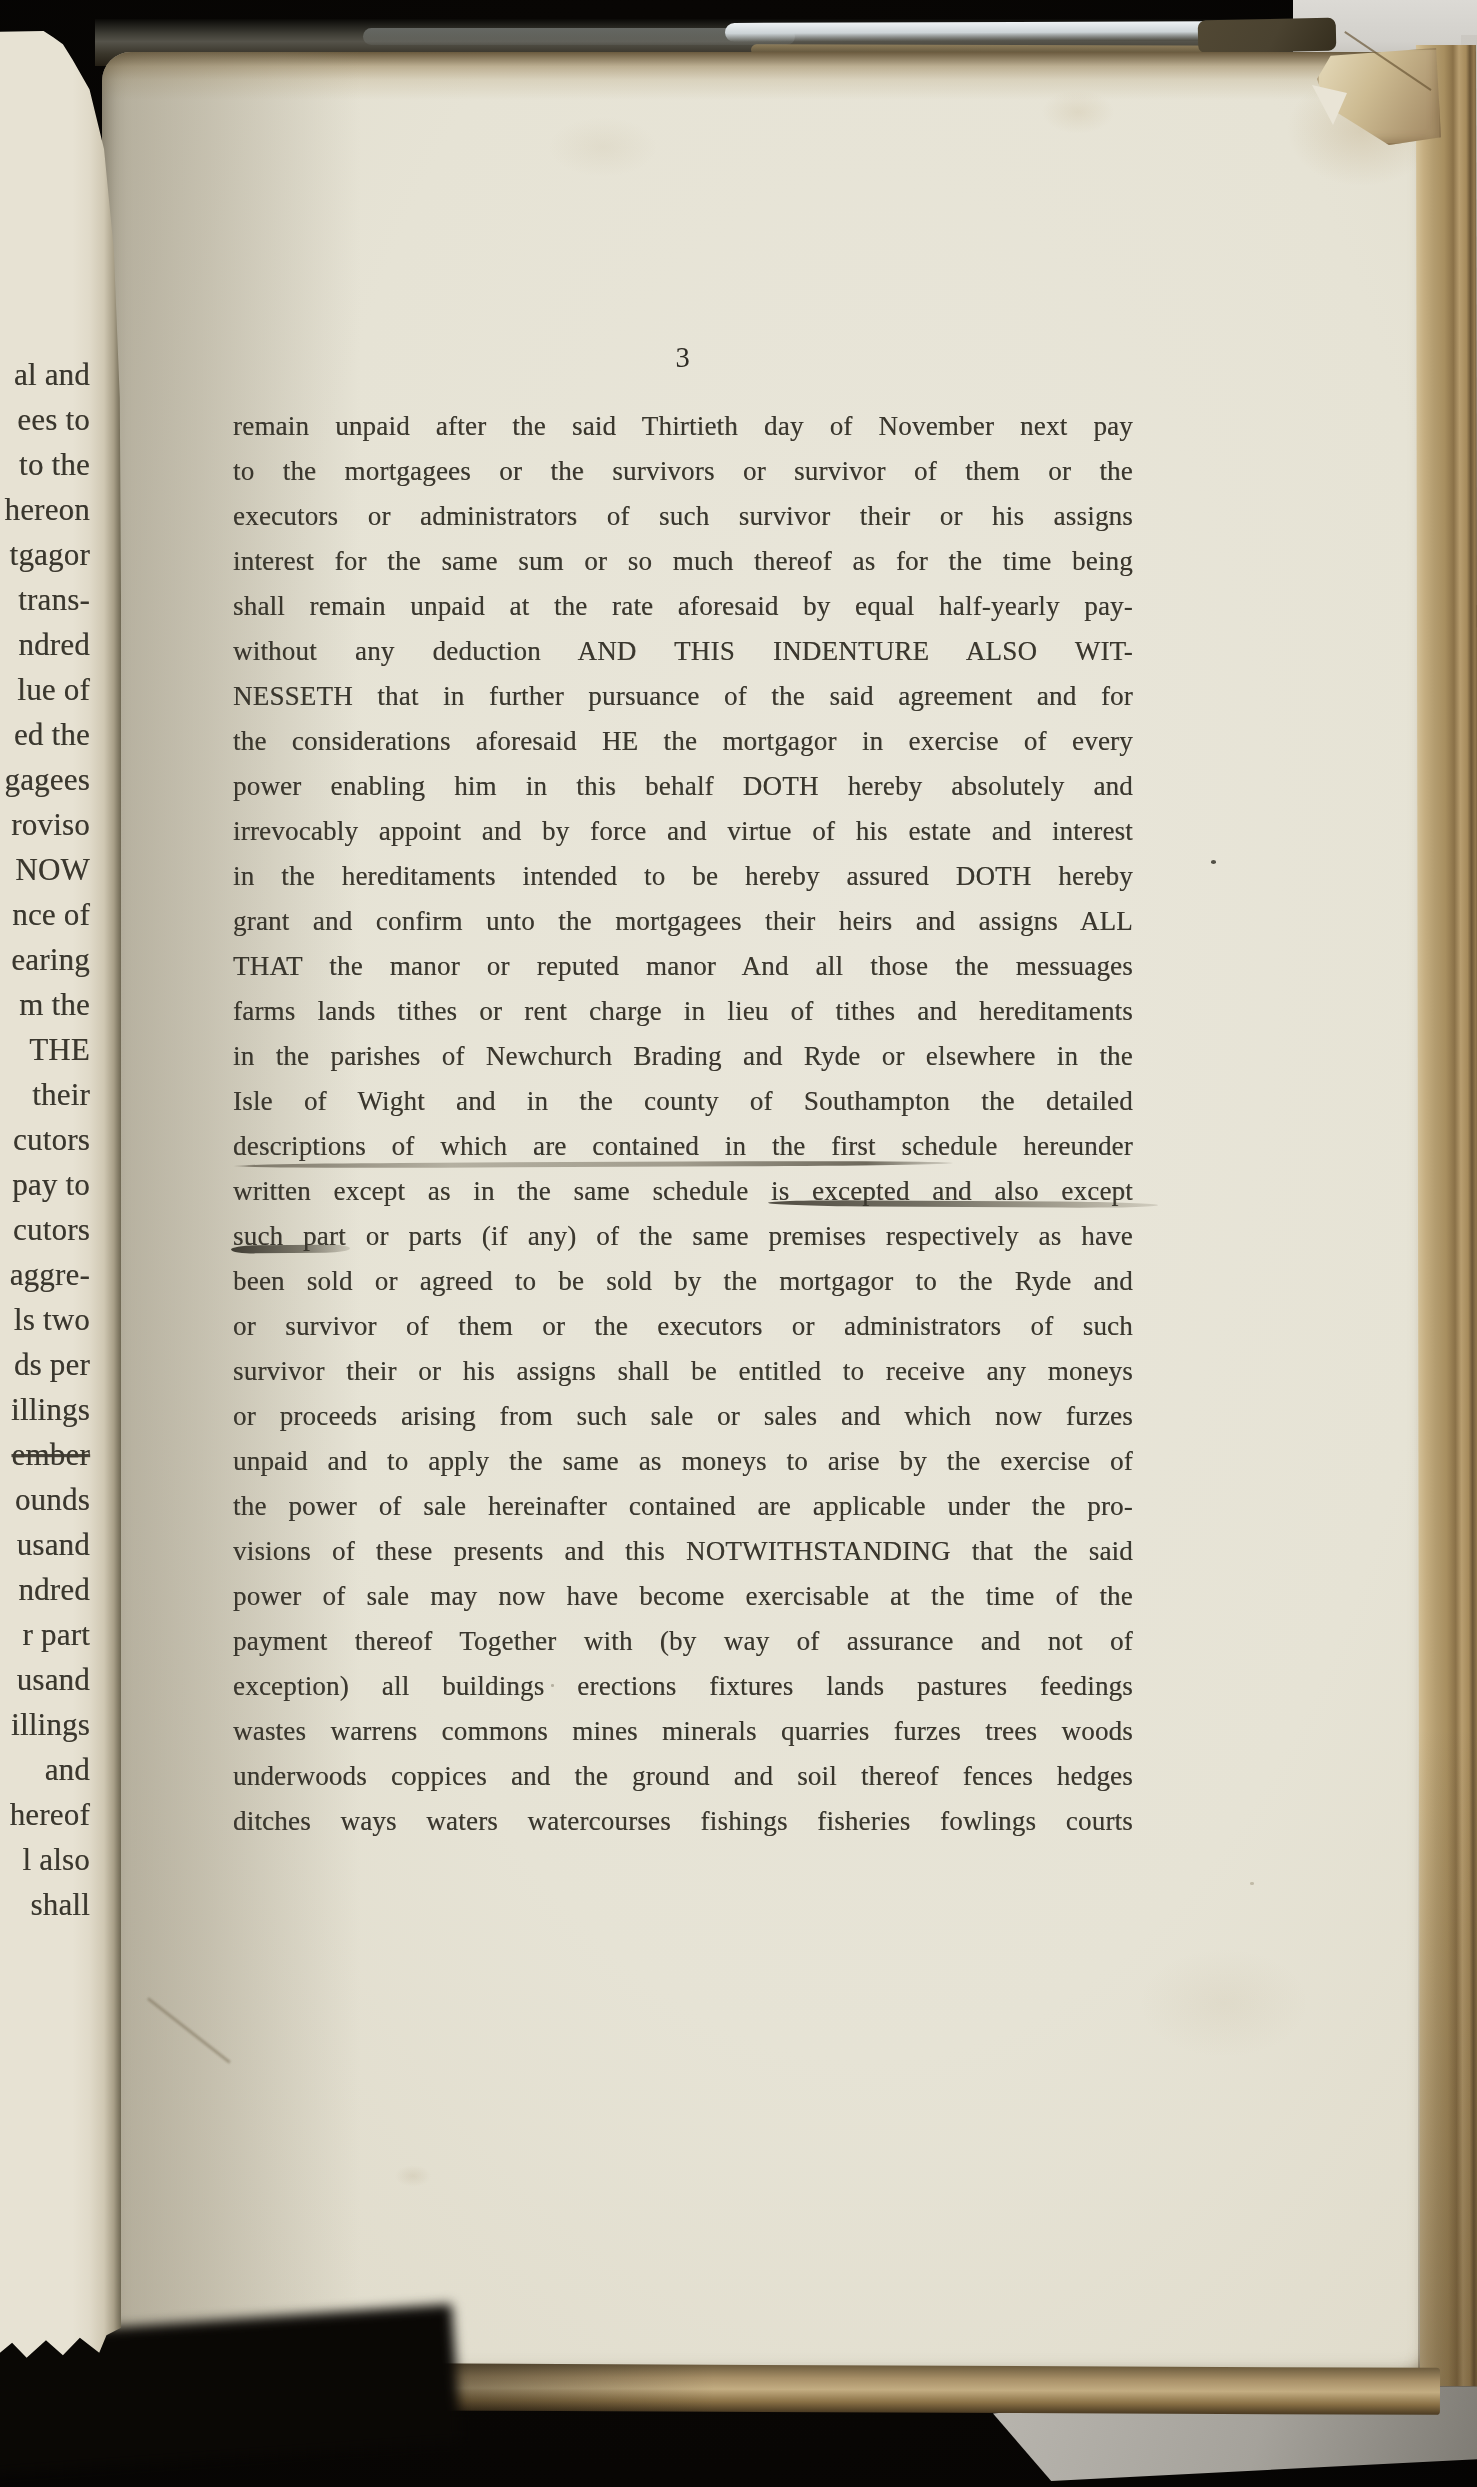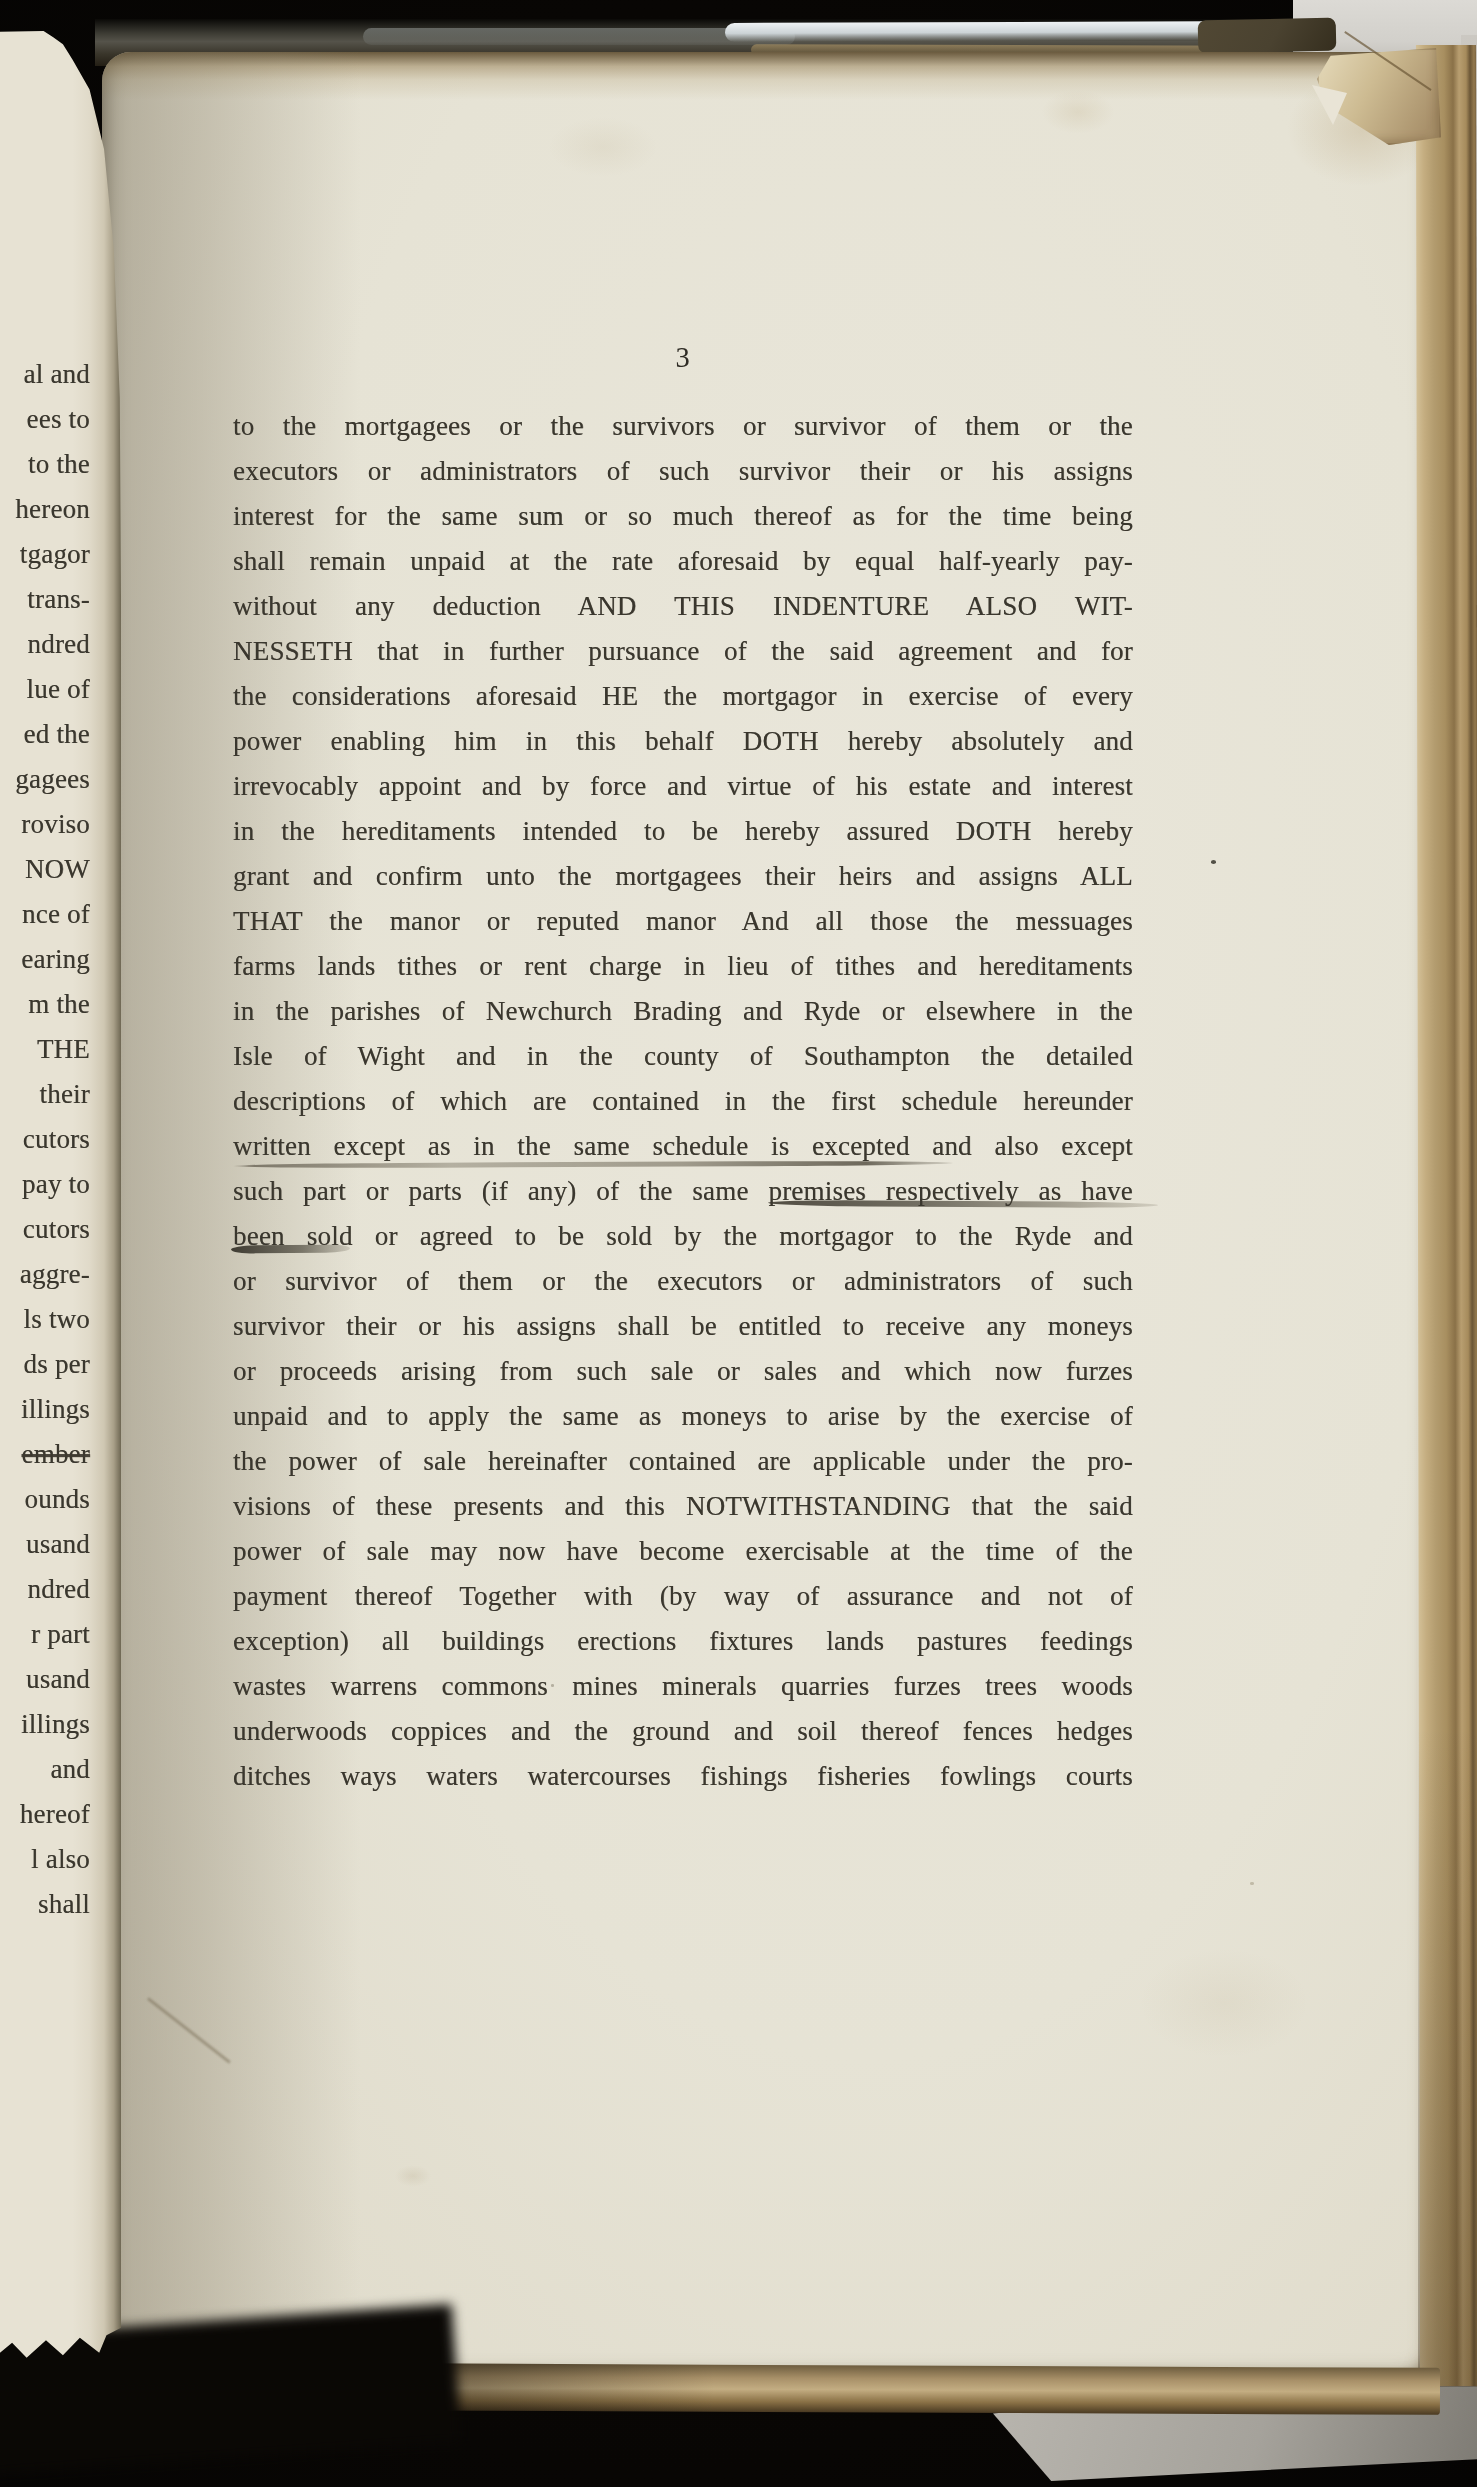--- a/index.html
+++ b/index.html
@@ -98,21 +98,21 @@
     clip-path:polygon(0 0,100% 20%,60% 100%);background:#e9e4d6;}
 
   
   .prev-leaf{left:0;top:0;width:121px;height:2487px;z-index:6;
     clip-path:polygon(0 1.28%, 36% 1.25%, 44% 1.5%, 52% 1.78%, 60% 2.4%, 74% 3.6%,
       86% 6%, 94% 10%, 99% 16%, 100% 24%, 100% 93.6%, 88% 93.9%, 82% 94.6%, 66% 94.0%,
       52% 94.7%, 38% 94.1%, 22% 94.8%, 10% 94.2%, 0 94.6%);
     background:linear-gradient(90deg,#e7e2d3 0%,#e7e2d3 60%,#e0dac9 74%,#cfc7b2 86%,#a89f88 94%,#6e6753 100%);}
   .margin-col{left:0;top:352px;width:90px;}
   .margin-col .mline{position:relative;height:45px;line-height:45px;text-align:right;
-    font-size:27px;color:#3a372e;letter-spacing:0.2px;
+    font-size:31px;color:#3a372e;letter-spacing:0.2px;
     text-shadow:0.3px 0.3px 0.3px rgba(58,53,43,.55);}
   .margin-col .mline.struck{text-decoration:line-through;text-decoration-thickness:3px;
     text-decoration-color:rgba(62,58,48,.85);}
 </style>
 </head>
 <body>
 
 <div class="scene">
 
   <div class="top-band"></div>
@@ -123,20 +123,21 @@
 
   <div class="sheet-top-right"></div>
   <div class="sheet-right-strip"></div>
   <div class="sheet-bottom-right"></div>
 
   <div class="page">
     <div class="page-top-edge"></div>
     <div class="gutter-shadow"></div>
     <div class="page-number">3</div>
     <div class="text-block" id="text-block">
+        <div class="tline">remain unpaid after the said Thirtieth day of November next pay</div>
         <div class="tline">to the mortgagees or the survivors or survivor of them or the</div>
         <div class="tline">executors or administrators of such survivor their or his assigns</div>
         <div class="tline">interest for the same sum or so much thereof as for the time being</div>
         <div class="tline">shall remain unpaid at the rate aforesaid by equal half-yearly pay-</div>
         <div class="tline">without any deduction AND THIS INDENTURE ALSO WIT-</div>
         <div class="tline">NESSETH that in further pursuance of the said agreement and for</div>
         <div class="tline">the considerations aforesaid HE the mortgagor in exercise of every</div>
         <div class="tline">power enabling him in this behalf DOTH hereby absolutely and</div>
         <div class="tline">irrevocably appoint and by force and virtue of his estate and interest</div>
         <div class="tline">in the hereditaments intended to be hereby assured DOTH hereby</div>

